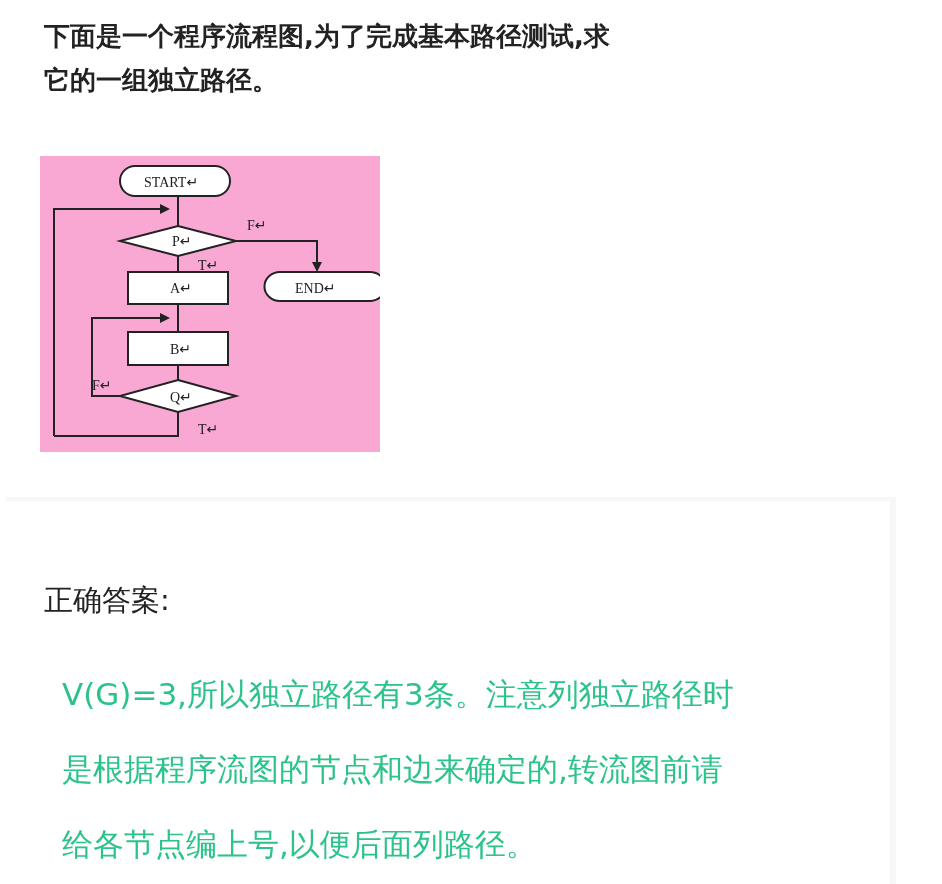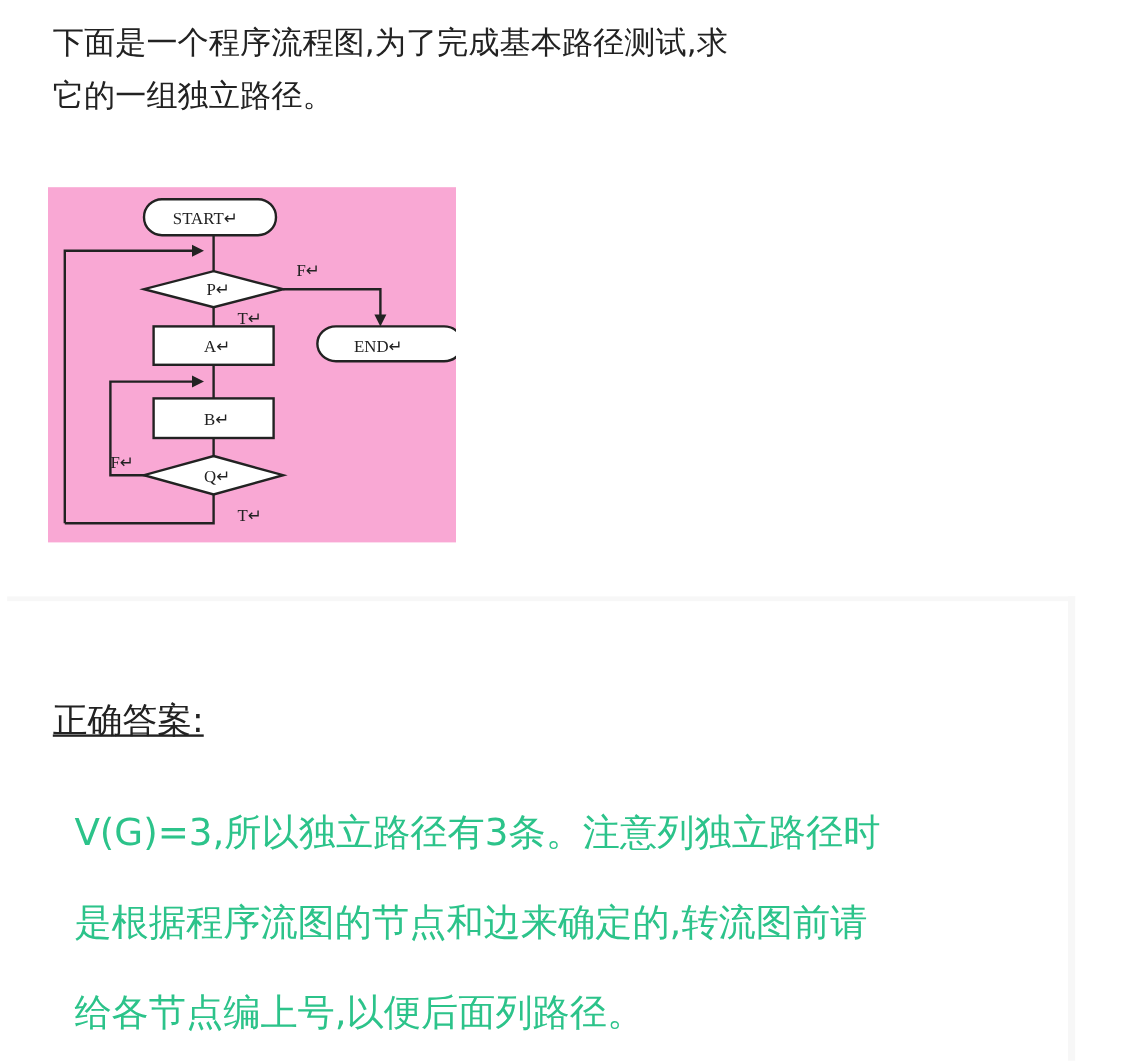--- a/index.html
+++ b/index.html
@@ -1,22 +1,22 @@
 <!DOCTYPE html>
 <html><head>
 <meta charset="utf-8">
 <style>
   html,body{margin:0;padding:0;background:#ffffff;}
   body{width:942px;height:884px;position:relative;overflow:hidden;font-family:"DejaVu Sans","Liberation Sans",sans-serif;}
-  .question{position:absolute;left:44px;top:14px;width:700px;font-size:26px;line-height:44px;color:#222222;}
+  .question{position:absolute;left:44px;top:14px;width:700px;font-size:26px;line-height:44px;color:#222222;font-weight:bold;}
   .question p{margin:0;}
   .figure{position:absolute;left:40px;top:156px;width:340px;height:296px;background:#f9a8d4;}
   .figure svg{display:block;}
   .card{position:absolute;left:6px;top:497px;width:884px;height:400px;background:#ffffff;border-top:4px solid #f7f7f7;border-right:6px solid #f7f7f7;}
-  .answer-label{position:absolute;left:44px;top:578px;font-size:29px;color:#222222;line-height:44px;text-decoration:underline;}
+  .answer-label{position:absolute;left:44px;top:578px;font-size:29px;color:#222222;line-height:44px;}
   .answer-text{position:absolute;left:44px;top:648px;width:830px;font-size:31px;line-height:57px;color:#2cc38a;}
   .answer-text p{margin:18px;}
 </style>
 </head>
 <body>
 
 <div class="question">
   <p>下面是一个程序流程图,为了完成基本路径测试,求</p>
   <p>它的一组独立路径。</p>
 </div>

